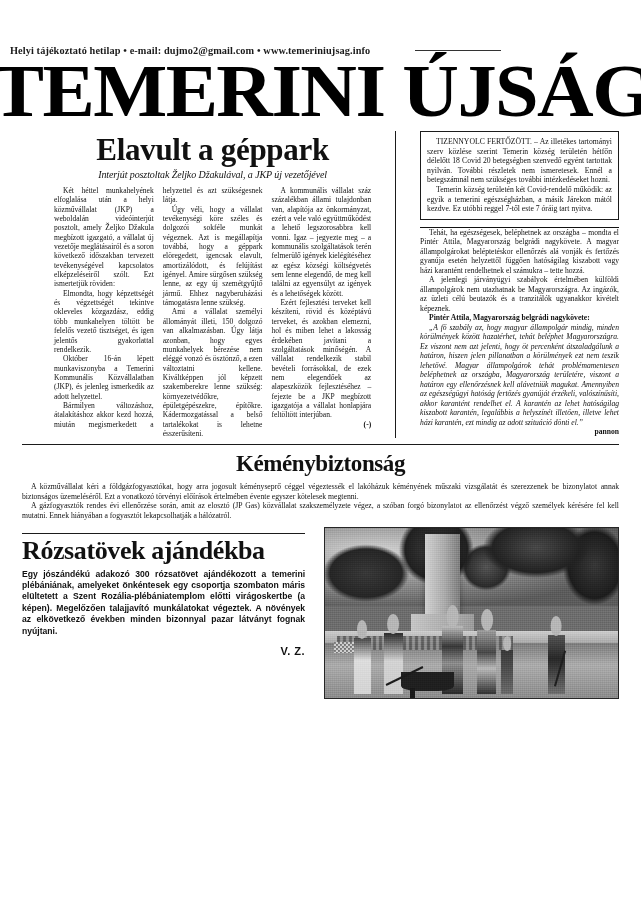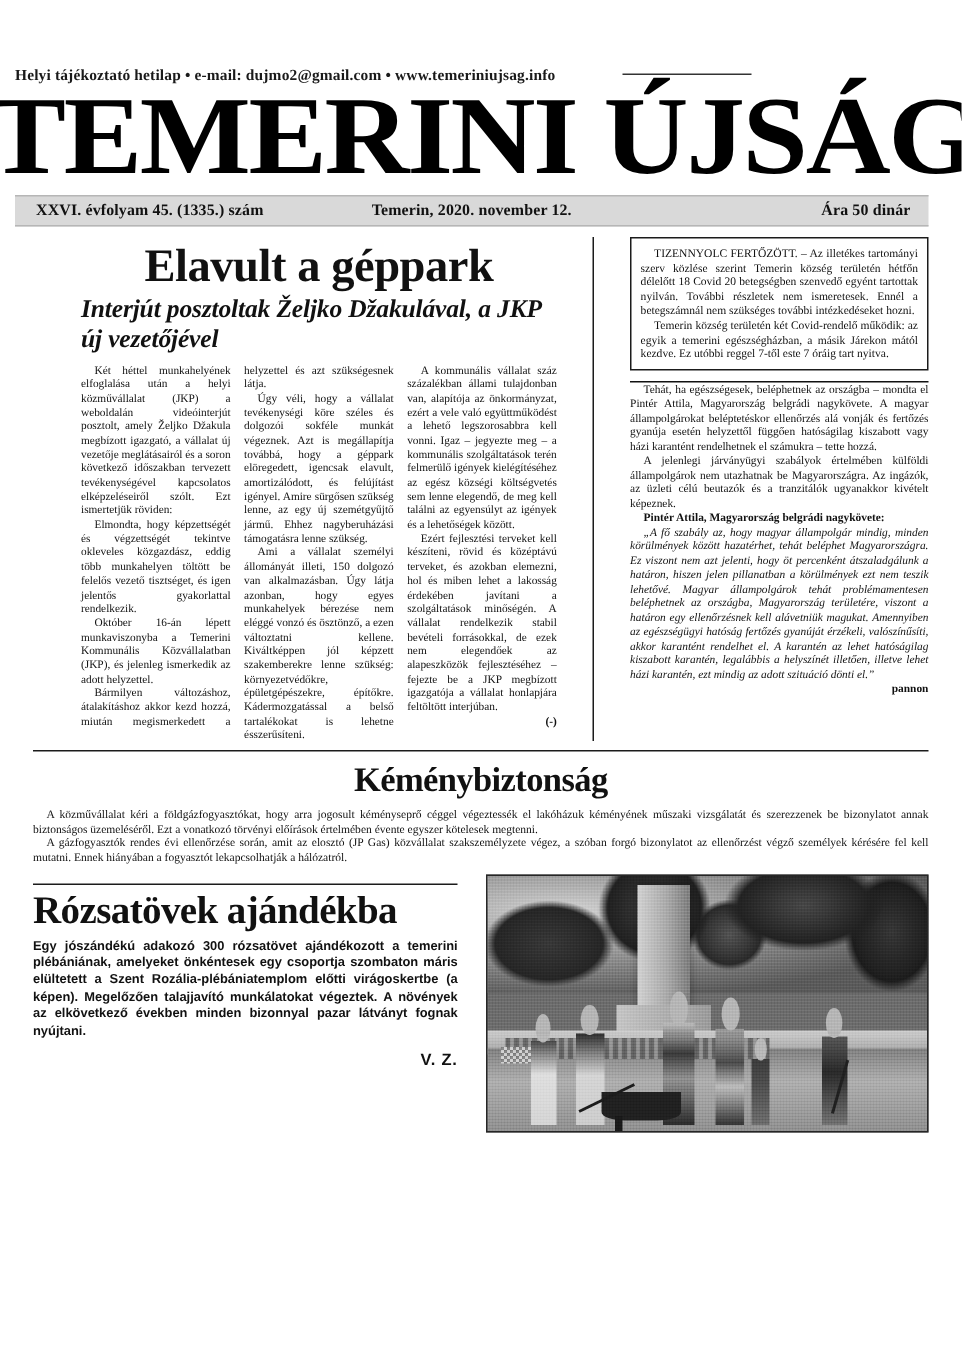--- a/index.html
+++ b/index.html
@@ -103,22 +103,23 @@
     font-family: "Liberation Serif", "DejaVu Serif", serif;
     font-weight: bold;
     font-size: 31px;
     line-height: 33px;
     margin: 2px 0 0 0;
     text-align: center;
     letter-spacing: -.3px;
   }
   .deck {
     font-style: italic;
-    font-weight: bold;
-    font-size: 17px;
+    font-weight: normal;
+    font-size: 10px;
+    text-align: center;
     margin: 3px 0 6px 0;
     letter-spacing: -.1px;
   }
   h1.head-right {
     font-family: "Liberation Serif", "DejaVu Serif", serif;
     font-weight: bold;
     font-size: 27px;
     line-height: 28px;
     margin: 7px 0 4px 0;
     text-align: center;
@@ -317,25 +318,20 @@
 
     <div class="strapline">
       <span>Helyi tájékoztató hetilap • e-mail: dujmo2@gmail.com • www.temeriniujsag.info</span>
       <span class="strap-rule"></span>
     </div>
 
     <div class="logo-wrap">
       <div class="logo">TEMERINI ÚJSÁG</div>
     </div>
 
-    <div class="issueline">
-      <span class="issue-left">XXVI. évfolyam 45. (1335.) szám</span>
-      <span class="issue-mid">Temerin, 2020. november 12.</span>
-      <span class="issue-right">Ára 50 dinár</span>
-    </div>
   </div>
 
   <div class="body-area">
 
     <div class="cols">
 
       <div class="col-left">
         <h1 class="head-main">Elavult a géppark</h1>
         <div class="deck">Interjút posztoltak Željko Džakulával, a JKP új vezetőjével</div>
 

